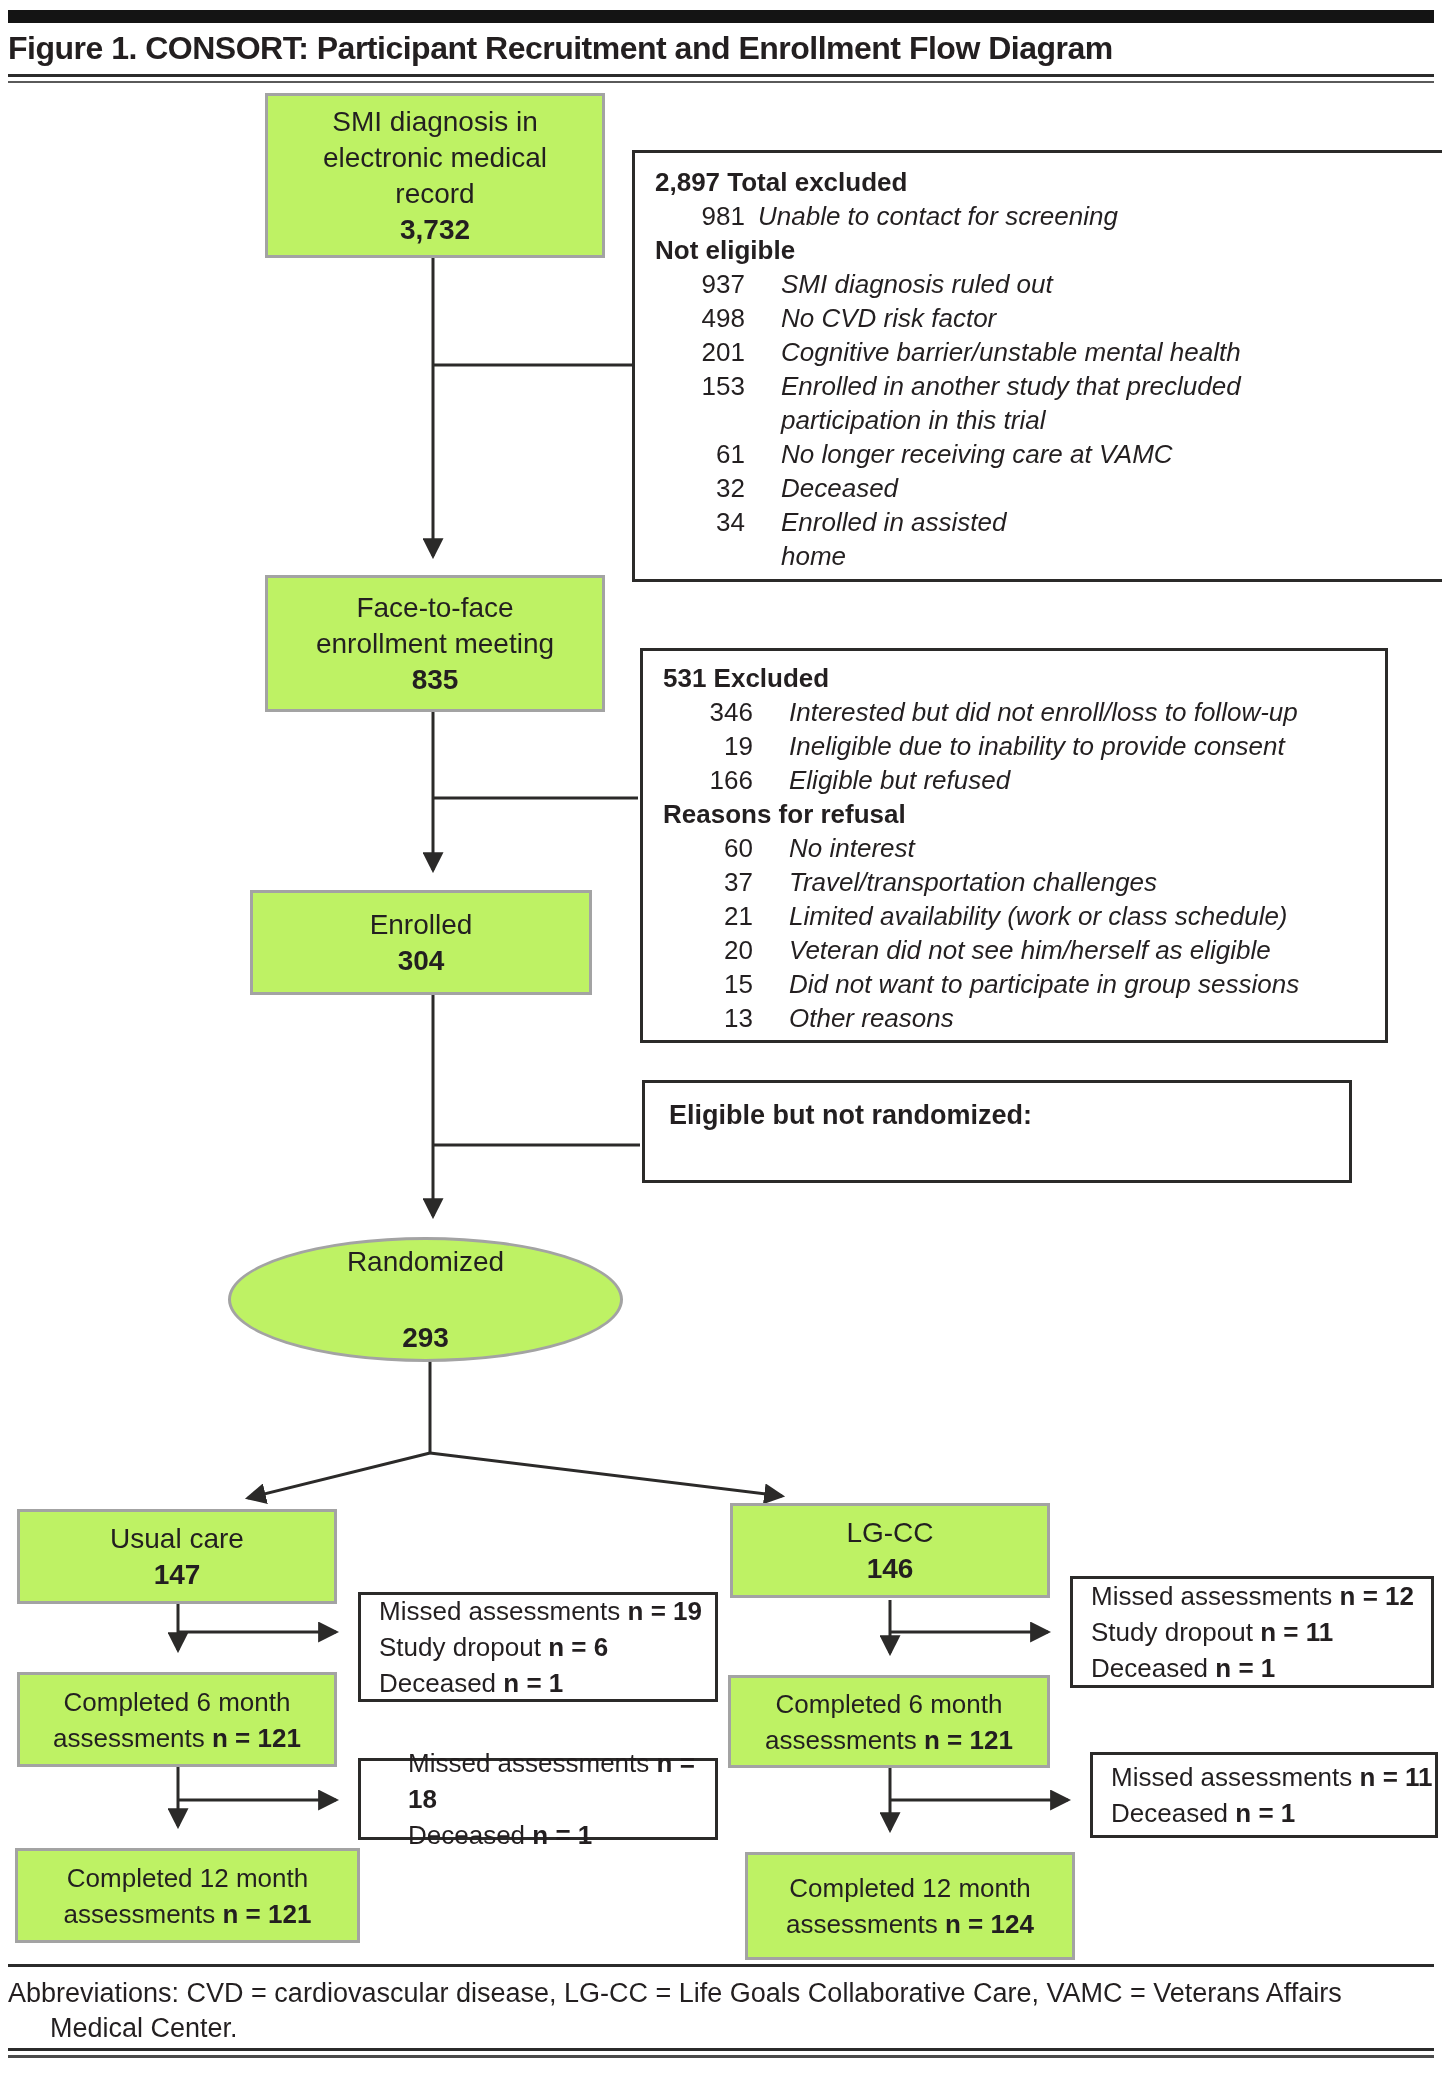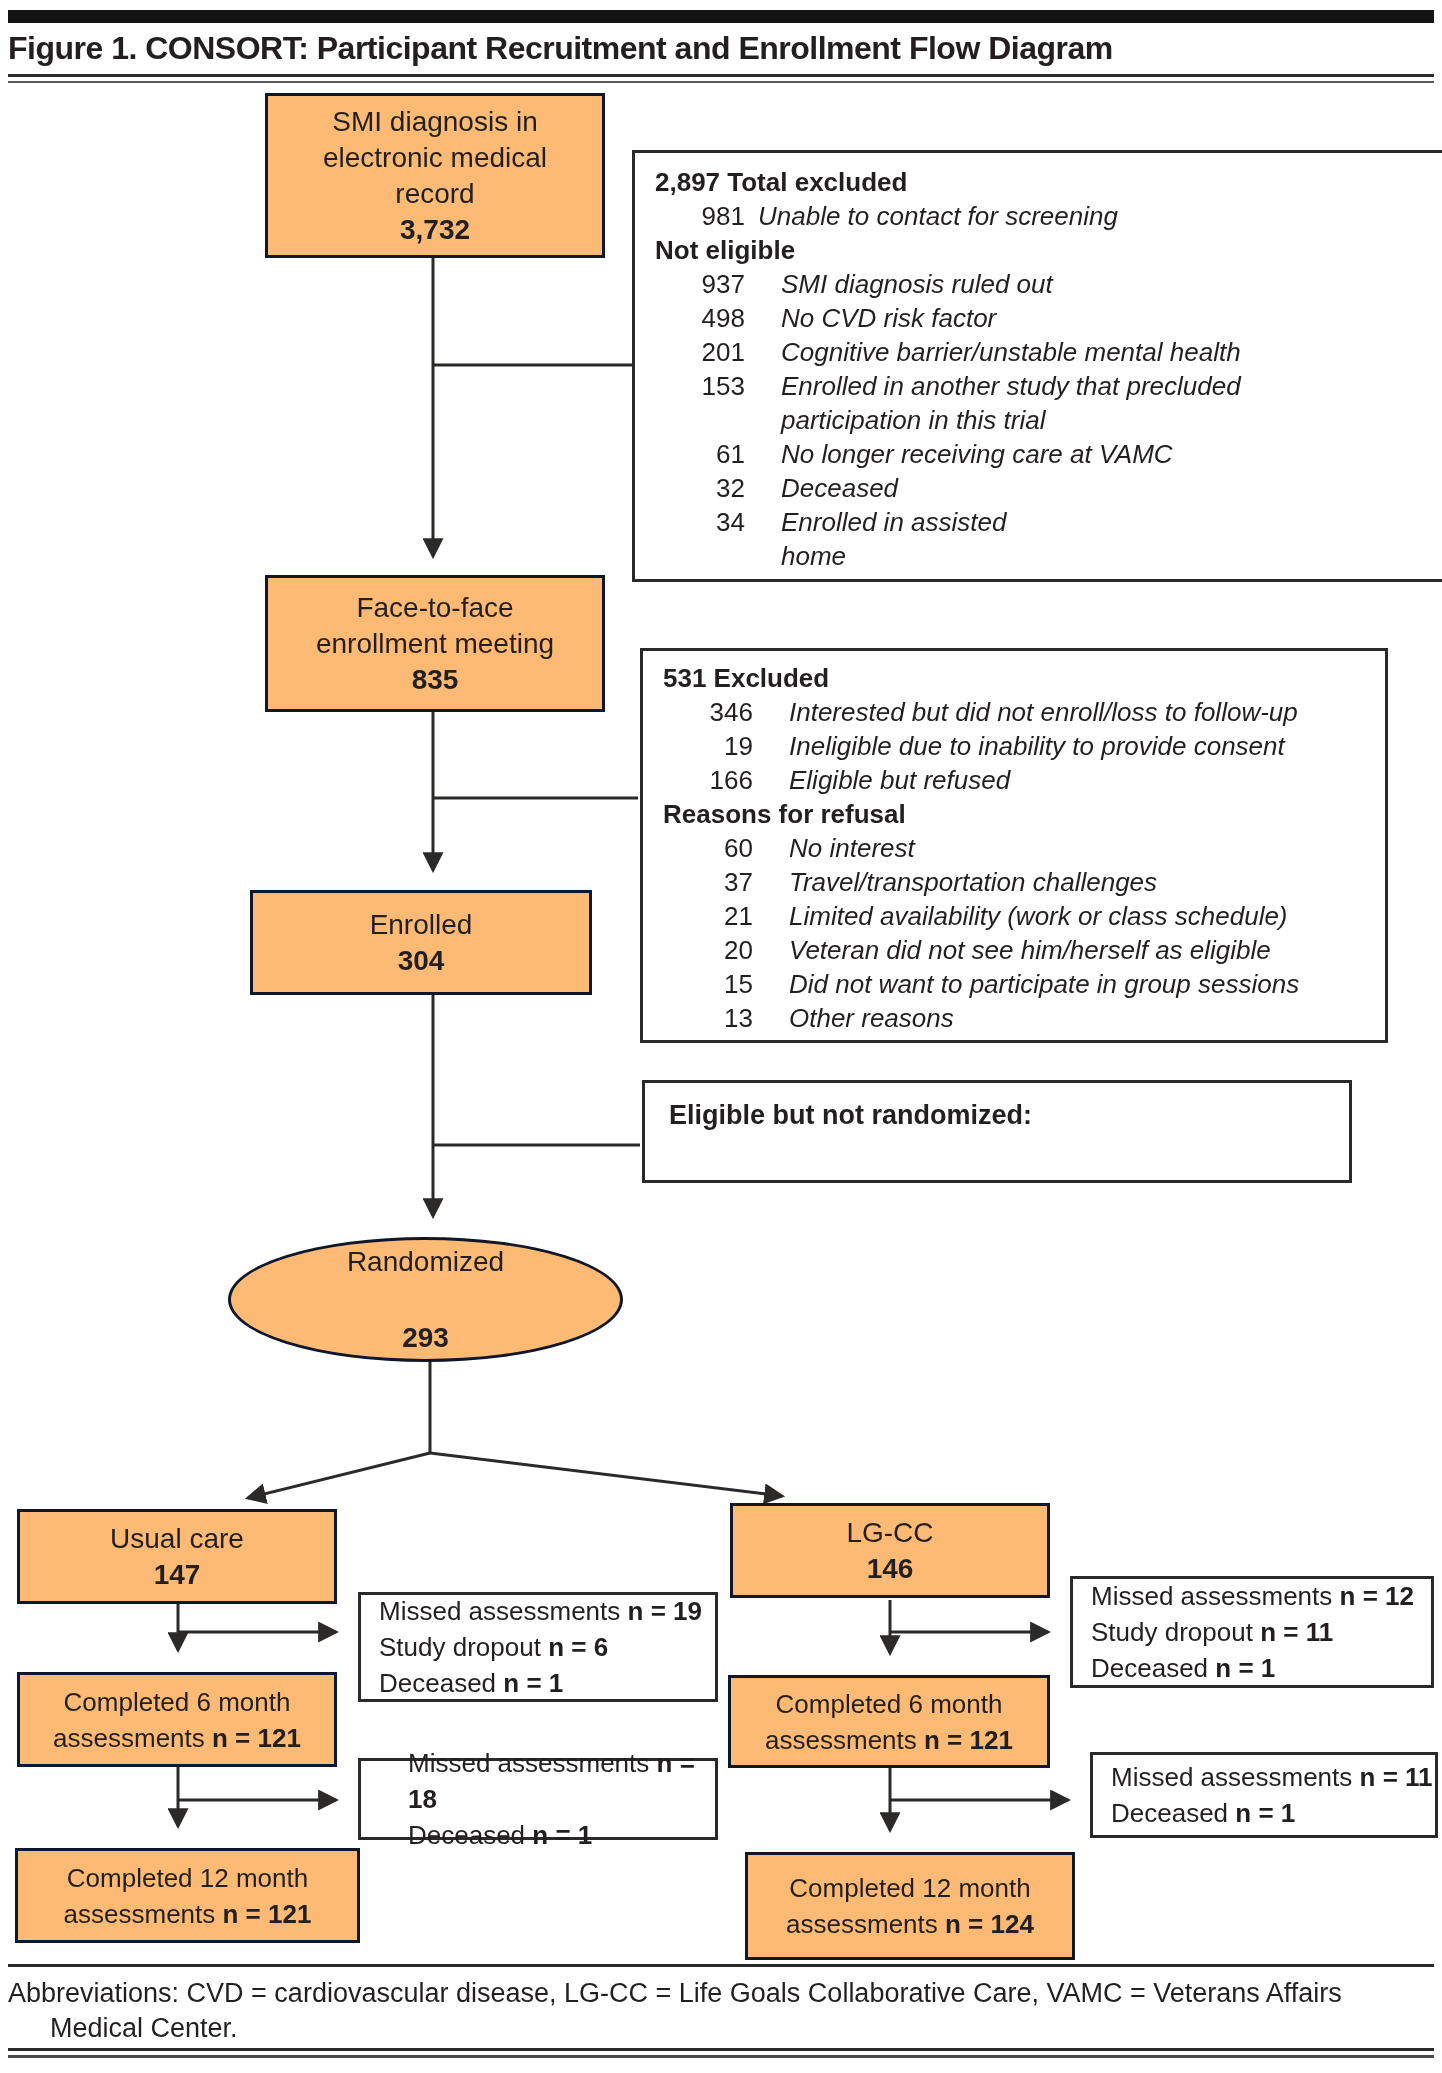--- a/index.html
+++ b/index.html
@@ -11,21 +11,21 @@
   .fig-title{position:absolute;left:8px;top:30px;width:1426px;font-size:32px;font-weight:bold;letter-spacing:-0.5px;}
   .title-rule{position:absolute;left:8px;top:74px;width:1426px;height:9px;box-sizing:border-box;
               border-top:3px solid #2b2b2b;border-bottom:2px solid #5a5a5a;}
 
   
   svg.connectors{position:absolute;left:0;top:0;}
   svg.connectors path{stroke:#2b2a29;stroke-width:3;fill:none;}
   svg.connectors .arrhead{fill:#2b2a29;stroke:none;}
 
   
-  .box{position:absolute;box-sizing:border-box;border:3px solid #0f172a;background:#fdba74;
+  .box{position:absolute;box-sizing:border-box;border:3px solid #a3a3a3;background:#bef264;
        display:flex;flex-direction:column;justify-content:center;align-items:center;
        text-align:center;font-size:28px;line-height:36px;}
   .box .n,.b{font-weight:bold;}
   .ellipse{border-radius:50%;gap:40px;}
 
   
   .xbox{position:absolute;box-sizing:border-box;border:3px solid #2b2a29;background:#fff;
         font-size:26px;line-height:34px;padding:12px 16px 8px 20px;}
   .xtitle{font-weight:bold;}
   .xrow{display:flex;align-items:flex-start;}

